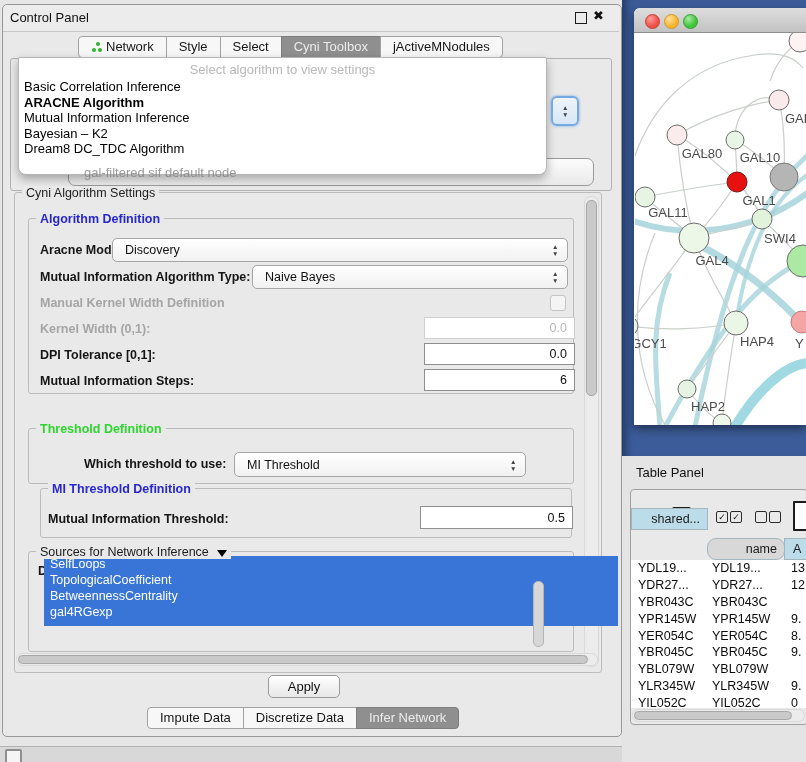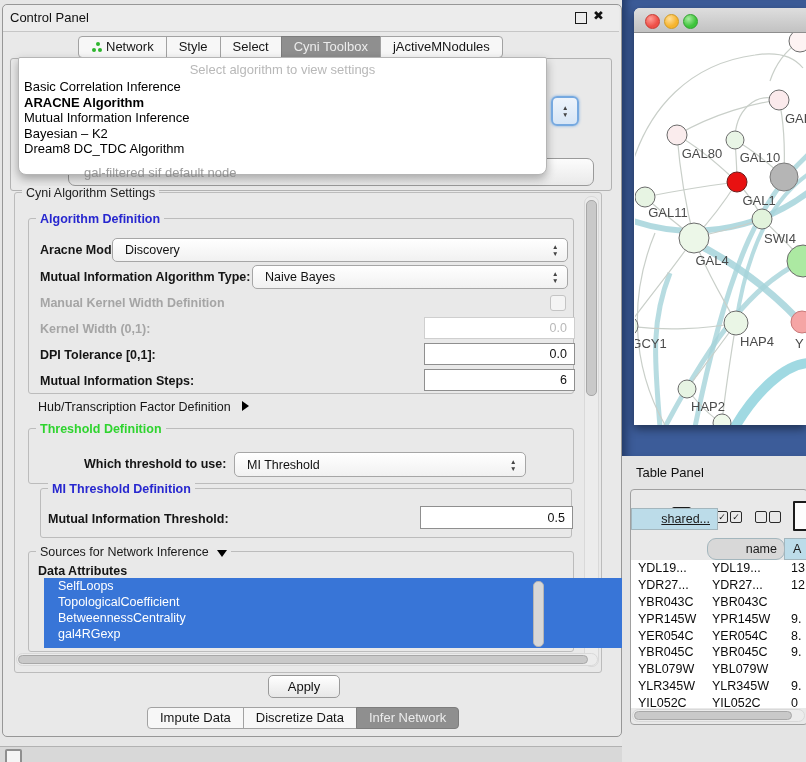--- a/index.html
+++ b/index.html
@@ -162,45 +162,41 @@
 
   <div class="abs flabel dis" style="left:40px;top:322px;">Kernel Width (0,1):</div>
   <div class="abs tfield dis" style="left:424px;top:317px;width:142px;height:20px;">0.0</div>
 
   <div class="abs flabel" style="left:40px;top:348px;">DPI Tolerance [0,1]:</div>
   <div class="abs tfield" style="left:424px;top:343px;width:142px;height:20px;">0.0</div>
 
   <div class="abs flabel" style="left:40px;top:374px;">Mutual Information Steps:</div>
   <div class="abs tfield" style="left:424px;top:369px;width:142px;height:20px;">6</div>
 
-  <div class="abs" style="left:38px;top:400px;font-size:12.5px;color:#151515;">
-    <span>Hub/Transcription Factor Definition</span>
-    <span class="tri-r" style="margin-left:8px;"></span>
-  </div>
 
   <div class="abs groupbox" style="left:28px;top:428px;width:544px;height:54px;"></div>
   <div class="abs boxtitle green-t" style="left:36px;top:422px;">Threshold Definition</div>
   <div class="abs flabel" style="left:84px;top:457px;">Which threshold to use:</div>
   <div class="abs combo" style="left:234px;top:452px;width:290px;height:23px;">
     <span class="cval">MI Threshold</span>
     <span class="stepper"></span>
   </div>
 
   <div class="abs groupbox" style="left:40px;top:488px;width:530px;height:48px;"></div>
   <div class="abs boxtitle blue-t" style="left:48px;top:482px;">MI Threshold Definition</div>
   <div class="abs flabel" style="left:48px;top:512px;">Mutual Information Threshold:</div>
   <div class="abs tfield" style="left:420px;top:506px;width:144px;height:21px;">0.5</div>
 
   <div class="abs groupbox" style="left:28px;top:551px;width:544px;height:99px;"></div>
   <div class="abs boxtitle" style="left:36px;top:545px;color:#1a1a1a;">
     <span>Sources for Network Inference</span>
     <span class="tri-d" style="margin-left:5px;position:relative;top:1px;"></span>
   </div>
   <div class="abs flabel" style="left:38px;top:564px;">Data Attributes</div>
-  <div class="abs list" style="left:44px;top:578px;width:574px;height:70px;padding-left:8px;" id="attr-list">
+  <div class="abs list" style="left:44px;top:556px;width:574px;height:70px;" id="attr-list">
       <div class="litem">SelfLoops</div>
       <div class="litem">TopologicalCoefficient</div>
       <div class="litem">BetweennessCentrality</div>
       <div class="litem">gal4RGexp</div>
     </div>
   <div class="abs sb-thumb" style="left:533px;top:581px;width:9px;height:64px;background:#d7d7d7;border-color:#b5b5b5;"></div>
 
   <div class="abs sb-track-v" style="left:16px;top:653px;width:580px;height:11px;"></div>
   <div class="abs sb-thumb" style="left:18px;top:655px;width:568px;height:7px;"></div>
 
@@ -300,21 +296,21 @@
   <div class="abs table-window"></div>
 
   <div class="abs gear-ic"></div>
   <div class="abs split-ic"></div>
   <div class="abs chk on" style="left:716px;top:511px;"></div>
   <div class="abs chk on" style="left:730px;top:511px;"></div>
   <div class="abs chk" style="left:755px;top:511px;"></div>
   <div class="abs chk" style="left:769px;top:511px;"></div>
   <div class="abs page-ic"></div>
 
-  <div class="abs thead-cell" style="left:631px;top:508px;width:87px;background:#bcdce9;text-decoration:underline;">shared...</div>
+  <div class="abs thead-cell" style="left:631px;top:508px;width:77px;background:#bcdce9;">shared...</div>
   <div class="abs thead-cell" style="left:707px;top:538px;width:78px;background:#d8d8d8;border-radius:9px;">name</div>
   <div class="abs thead-cell" style="left:784px;top:538px;width:30px;background:#bcdce9;justify-content:flex-start;padding-left:8px;">A</div>
 
   <div class="abs tbody" id="table-body">
       <div class="trow">
         <span style="padding-left: 7px;">YDL19...</span>
         <span style="padding-left: 4px;">YDL19...</span>
         <span style="padding-left: 6px;">13</span>
       </div>
       <div class="trow">

